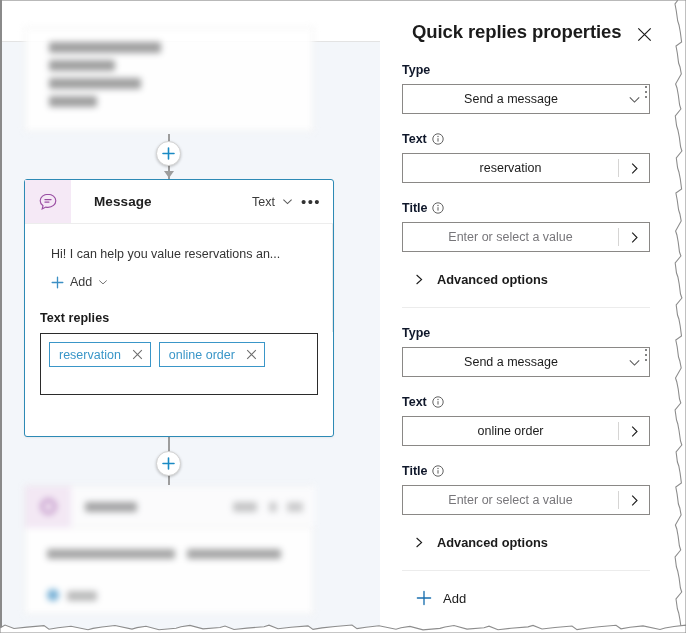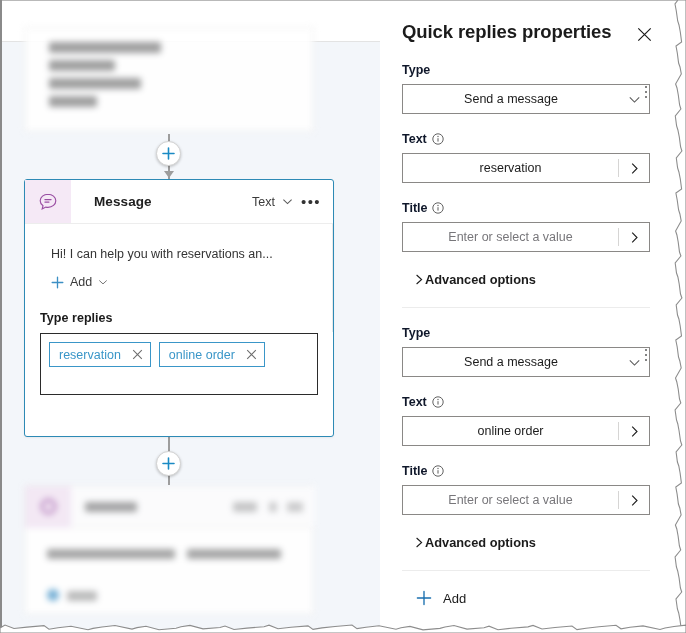--- a/index.html
+++ b/index.html
@@ -168,21 +168,21 @@
     background: #ffffff;
     z-index: 10;
     overflow: hidden;
   }
   #panel-header {
     display: flex; align-items: flex-start;
     padding: 20px 0 0 0;
   }
   #panel-title {
     font-size: 18.5px; font-weight: bold; color: #1b1b1b;
-    margin-left: 22px; letter-spacing: -.1px;
+    margin-left: 32px; letter-spacing: -.1px;
   }
   #panel-close {
     margin-left: auto; margin-right: 17px; margin-top: 2px;
     cursor: pointer; width: 22px; height: 22px;
     display: flex; align-items: center; justify-content: center;
   }
   .prop-group { padding: 0 22px; position: relative; }
   .group-divider {
     height: 1px; background: #ececec; margin: 20px 22px 0 22px;
   }
@@ -211,21 +211,21 @@
     flex: 1; font-size: 12.5px; color: #1b1b1b;
     padding: 0 9px; white-space: nowrap; overflow: hidden; text-align: center;
   }
   .input-row .val.placeholder { color: #77767a; }
   .input-sep { width: 1px; height: 18px; background: #d6d5d4; }
   .input-btn {
     width: 30px; display: flex; align-items: center; justify-content: center;
     cursor: pointer;
   }
   .advanced-row {
-    display: flex; align-items: center; 
+    display: flex; align-items: center; gap: 12px;
     margin-top: 20px; padding-left: 12px; cursor: pointer;
   }
   .advanced-label { font-size: 12.8px; font-weight: bold; color: #1b1b1b; }
   #panel-add-row {
     display: flex; align-items: center; gap: 11px;
     margin-top: 19px; padding-left: 36px; cursor: pointer;
   }
   #panel-add-label { font-size: 13px; color: #1b1b1b; }
 </style>
 </head>
@@ -267,33 +267,33 @@
           <svg class="hdr-chev" width="11" height="11" viewBox="0 0 11 11">
             <path d="M1.4 3.6L5.5 7.6 9.6 3.6" fill="none" stroke="#5a5a5a" stroke-width="1.05"></path>
           </svg>
           <span class="hdr-ellipsis">•••</span>
         </div>
       </div>
 
       <div id="node-vline"></div>
 
       <div id="msg-body">
-        <div id="variation-text">Hi! I can help you with reservations an...</div>
+        <div id="variation-text">Hi! I can help you value reservations an...</div>
 
         <div id="node-add-row">
           <svg width="13" height="13" viewBox="0 0 13 13">
             <path d="M6.5 1.2v10.6M1.2 6.5h10.6" stroke="#3c8fc4" stroke-width="1.35" stroke-linecap="round"></path>
           </svg>
           <span id="node-add-label">Add</span>
           <svg width="10" height="10" viewBox="0 0 11 11">
             <path d="M1.4 3.8L5.5 7.6 9.6 3.8" fill="none" stroke="#6a6a6a" stroke-width="1"></path>
           </svg>
         </div>
 
-        <div class="section-label" id="qr-label">Type replies</div>
+        <div class="section-label" id="qr-label">Text replies</div>
 
         <div id="qr-box">
           <div class="chip">
             <span class="chip-label">reservation</span>
             <svg class="chip-x" width="11" height="11" viewBox="0 0 11 11">
               <path d="M1.2 1.2l8.6 8.6M9.8 1.2l-8.6 8.6" stroke="#6d6d6d" stroke-width="1.05"></path>
             </svg>
           </div>
           <div class="chip">
             <span class="chip-label">online order</span>

